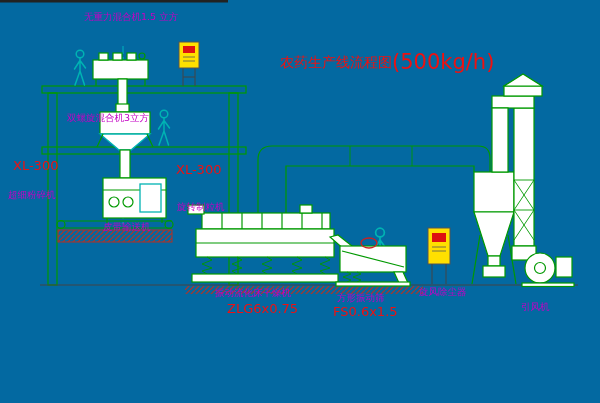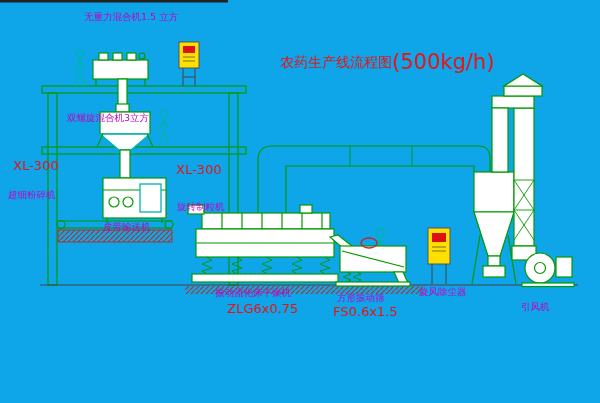--- a/index.html
+++ b/index.html
@@ -1,16 +1,16 @@
 <!DOCTYPE html>
 <html><head>
 <meta charset="utf-8">
 <style>
   html,body{margin:0;padding:0;background:#ffffff;}
-  .stage{position:relative;width:600px;height:403px;background:#0ea5e9;overflow:hidden;
+  .stage{position:relative;width:600px;height:403px;background:#0369a1;overflow:hidden;
          font-family:"DejaVu Sans",sans-serif;}
   svg{display:block;}
   .g1{stroke:#009900;fill:none;stroke-width:1.2;}
   .g1f{stroke:#009900;fill:#ffffff;stroke-width:1.2;}
   .gthin{stroke:#009900;fill:none;stroke-width:0.9;}
   .cy{stroke:#00b3b3;fill:none;stroke-width:1.5;stroke-linecap:round;}
   .cyf{stroke:#00b3b3;fill:#ffffff;stroke-width:1.3;}
   .redl{stroke:#cc2020;fill:none;stroke-width:1.3;}
   .dk{stroke:#444444;fill:none;stroke-width:1;}
   .cab{fill:#ffe000;stroke:#555555;stroke-width:1;}

